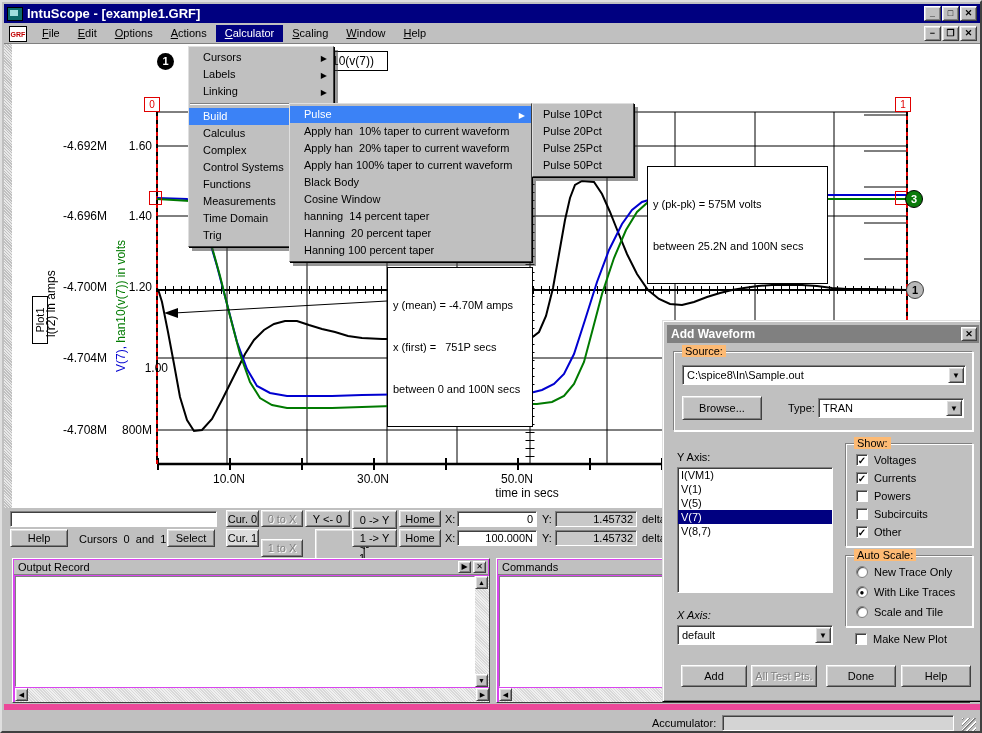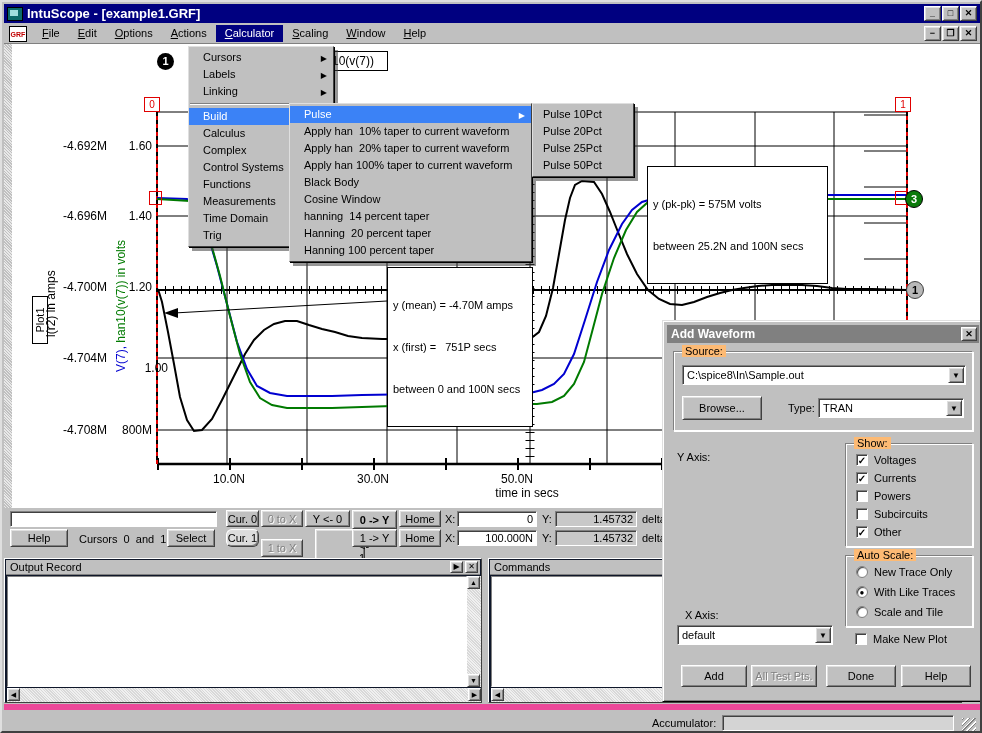--- a/index.html
+++ b/index.html
@@ -67,21 +67,21 @@
   
   #cursorbar { position:absolute; left:2px; top:506px; width:976px; height:50px; background:#c0c0c0; }
   .cb { position:absolute; font-size:11px; }
   .cb-btn { position:absolute; font-size:11px; }
   .field { position:absolute; background:#fff; border:1px solid; border-color:#808080 #fff #fff #808080;
            box-shadow:inset 1px 1px 0 #404040; font-size:11px; padding:0 3px; line-height:14px; }
   .field.ro { background:#c8c8c8; text-align:right; }
   .field.num { text-align:right; }
 
   
-  .panel { position:absolute; background:#0f172a; border:1px solid; border-color:#fff #404040 #404040 #fff; }
+  .panel { position:absolute; background:#d946ef; border:1px solid; border-color:#fff #404040 #404040 #fff;margin-left:8px; }
   .panel-hdr { position:absolute; left:1px; top:1px; right:1px; height:15px; background:#c0c0c0;
                border-bottom:1px solid #808080; font-size:11px; line-height:14px; padding-left:4px; }
   .panel-body { position:absolute; background:#fff; border:1px solid; border-color:#808080 #fff #fff #808080; }
   .sb { position:absolute; background:repeating-linear-gradient(45deg,#d8d8d8 0 1px,#f0f0f0 1px 2px); }
   .sb-btn { position:absolute; width:13px; height:13px; font-size:7px; line-height:11px; text-align:center; }
   .hdr-btn { position:absolute; width:13px; height:12px; font-size:8px; line-height:10px; text-align:center; top:2px; }
 
   
   #dialog { position:absolute; left:660px; top:318px; width:322px; height:382px; background:#c0c0c0;
             border:1px solid; border-color:#dfdfdf #000 #000 #dfdfdf;
@@ -272,32 +272,32 @@
     <div class="mrow" style="padding-left:10px;"><span>Pulse 20Pct</span></div>
     <div class="mrow" style="padding-left:10px;"><span>Pulse 25Pct</span></div>
     <div class="mrow" style="padding-left:10px;"><span>Pulse 50Pct</span></div>
   </div>
 
   <div id="cursorbar">
     <div class="field" style="left:6px; top:3px; width:207px; height:16px;"></div>
     <div class="cb-btn raised btn" style="left:222px; top:2px; width:33px; height:17px;">Cur. 0</div>
     <div class="cb-btn raised btn disabled" style="left:257px; top:2px; width:42px; height:17px;">0 to X</div>
     <div class="cb-btn raised btn" style="left:301px; top:2px; width:45px; height:17px;">Y &lt;- 0</div>
-    <div class="cb-btn raised btn" style="left:348px; top:2px; width:45px; height:19px;font-weight:bold;">0 -&gt; Y</div>
+    <div class="cb-btn raised btn" style="left:348px; top:2px; width:45px; height:19px;">0 -&gt; Y</div>
     <div class="cb-btn raised btn" style="left:395px; top:2px; width:42px; height:17px;">Home</div>
     <div class="cb" style="left:441px; top:5px;">X:</div>
     <div class="field num" style="left:453px; top:3px; width:80px; height:16px;">0</div>
     <div class="cb" style="left:538px; top:5px;">Y:</div>
     <div class="field ro" style="left:551px; top:3px; width:82px; height:16px;">1.45732</div>
     <div class="cb" style="left:638px; top:5px;">delta X</div>
 
     <div class="cb-btn raised btn u" style="left:6px; top:21px; width:58px; height:18px;">Help</div>
     <div class="cb" style="left:75px; top:25px; white-space:pre;">Cursors  0  and  1</div>
     <div class="cb-btn raised btn" style="left:163px; top:21px; width:48px; height:18px;">Select</div>
-    <div class="cb-btn raised btn" style="left:222px; top:21px; width:33px; height:18px; background:#dcdcdc;border-radius:6px;">Cur. 1</div>
+    <div class="cb-btn raised btn" style="left:222px; top:21px; width:33px; height:18px; background:#dcdcdc;">Cur. 1</div>
     <div class="cb-btn raised btn disabled" style="left:257px; top:31px; width:42px; height:18px;">1 to X</div>
     <div class="cb-btn raised btn" style="left:311px; top:21px; width:45px; height:34px;padding-left:48px;">Y &lt;- 1</div>
     <div class="cb-btn raised btn" style="left:348px; top:21px; width:45px; height:18px;">1 -&gt; Y</div>
     <div class="cb-btn raised btn" style="left:395px; top:21px; width:42px; height:18px;">Home</div>
     <div class="cb" style="left:441px; top:24px;">X:</div>
     <div class="field num" style="left:453px; top:22px; width:80px; height:16px;">100.000N</div>
     <div class="cb" style="left:538px; top:24px;">Y:</div>
     <div class="field ro" style="left:551px; top:22px; width:82px; height:16px;">1.45732</div>
     <div class="cb" style="left:638px; top:24px;">delta Y</div>
   </div>
@@ -337,20 +337,27 @@
       </div>
       <div class="raised btn u" style="position:absolute; left:8px; top:44px; width:80px; height:24px;">Browse...</div>
       <div class="dlg-label" style="left:114px; top:50px;">Type:</div>
       <div class="sunken" style="position:absolute; left:144px; top:46px; width:146px; height:20px;">
         <div class="combo-text">TRAN</div>
         <div class="combo-arrow raised btn">▼</div>
       </div>
     </div>
 
     <div class="dlg-label" style="left:14px; top:130px;">Y Axis:</div>
+    <div class="sunken" style="position:absolute; left:14px; top:146px; width:156px; height:126px;">
+      <div class="list-item">I(VM1)</div>
+      <div class="list-item">V(1)</div>
+      <div class="list-item">V(5)</div>
+      <div class="list-item sel">V(7)</div>
+      <div class="list-item">V(8,7)</div>
+    </div>
 
     <div class="group" style="left:182px; top:122px; width:128px; height:104px;">
       <div class="group-label">Show:</div>
       <div class="chkrow" style="left:10px; top:10px;">
         <span class="chk">✓</span>
         <span>Voltages</span>
         </div>
       <div class="chkrow" style="left:10px; top:28px;">
         <span class="chk">✓</span>
         <span>Currents</span>
@@ -378,21 +385,21 @@
       <div class="chkrow" style="left:10px; top:30px;">
         <span class="rad">●</span>
         <span>With Like Traces</span>
         </div>
       <div class="chkrow" style="left:10px; top:50px;">
         <span class="rad"></span>
         <span>Scale and Tile</span>
         </div>
     </div>
 
-    <div class="dlg-label" style="left:22px; top:288px;">X Axis:</div>
+    <div class="dlg-label" style="left:14px; top:288px;font-style:italic;">X Axis:</div>
     <div class="sunken" style="position:absolute; left:14px; top:304px; width:156px; height:20px;">
       <div class="combo-text">default</div>
       <div class="combo-arrow raised btn">▼</div>
     </div>
     <div class="chkrow" style="left:192px; top:312px;">
       <span class="chk"></span>
       <span>Make New Plot</span>
       </div>
 
     <div class="dlg-btn raised btn u" style="left:18px; top:344px; width:66px;">Add</div>

